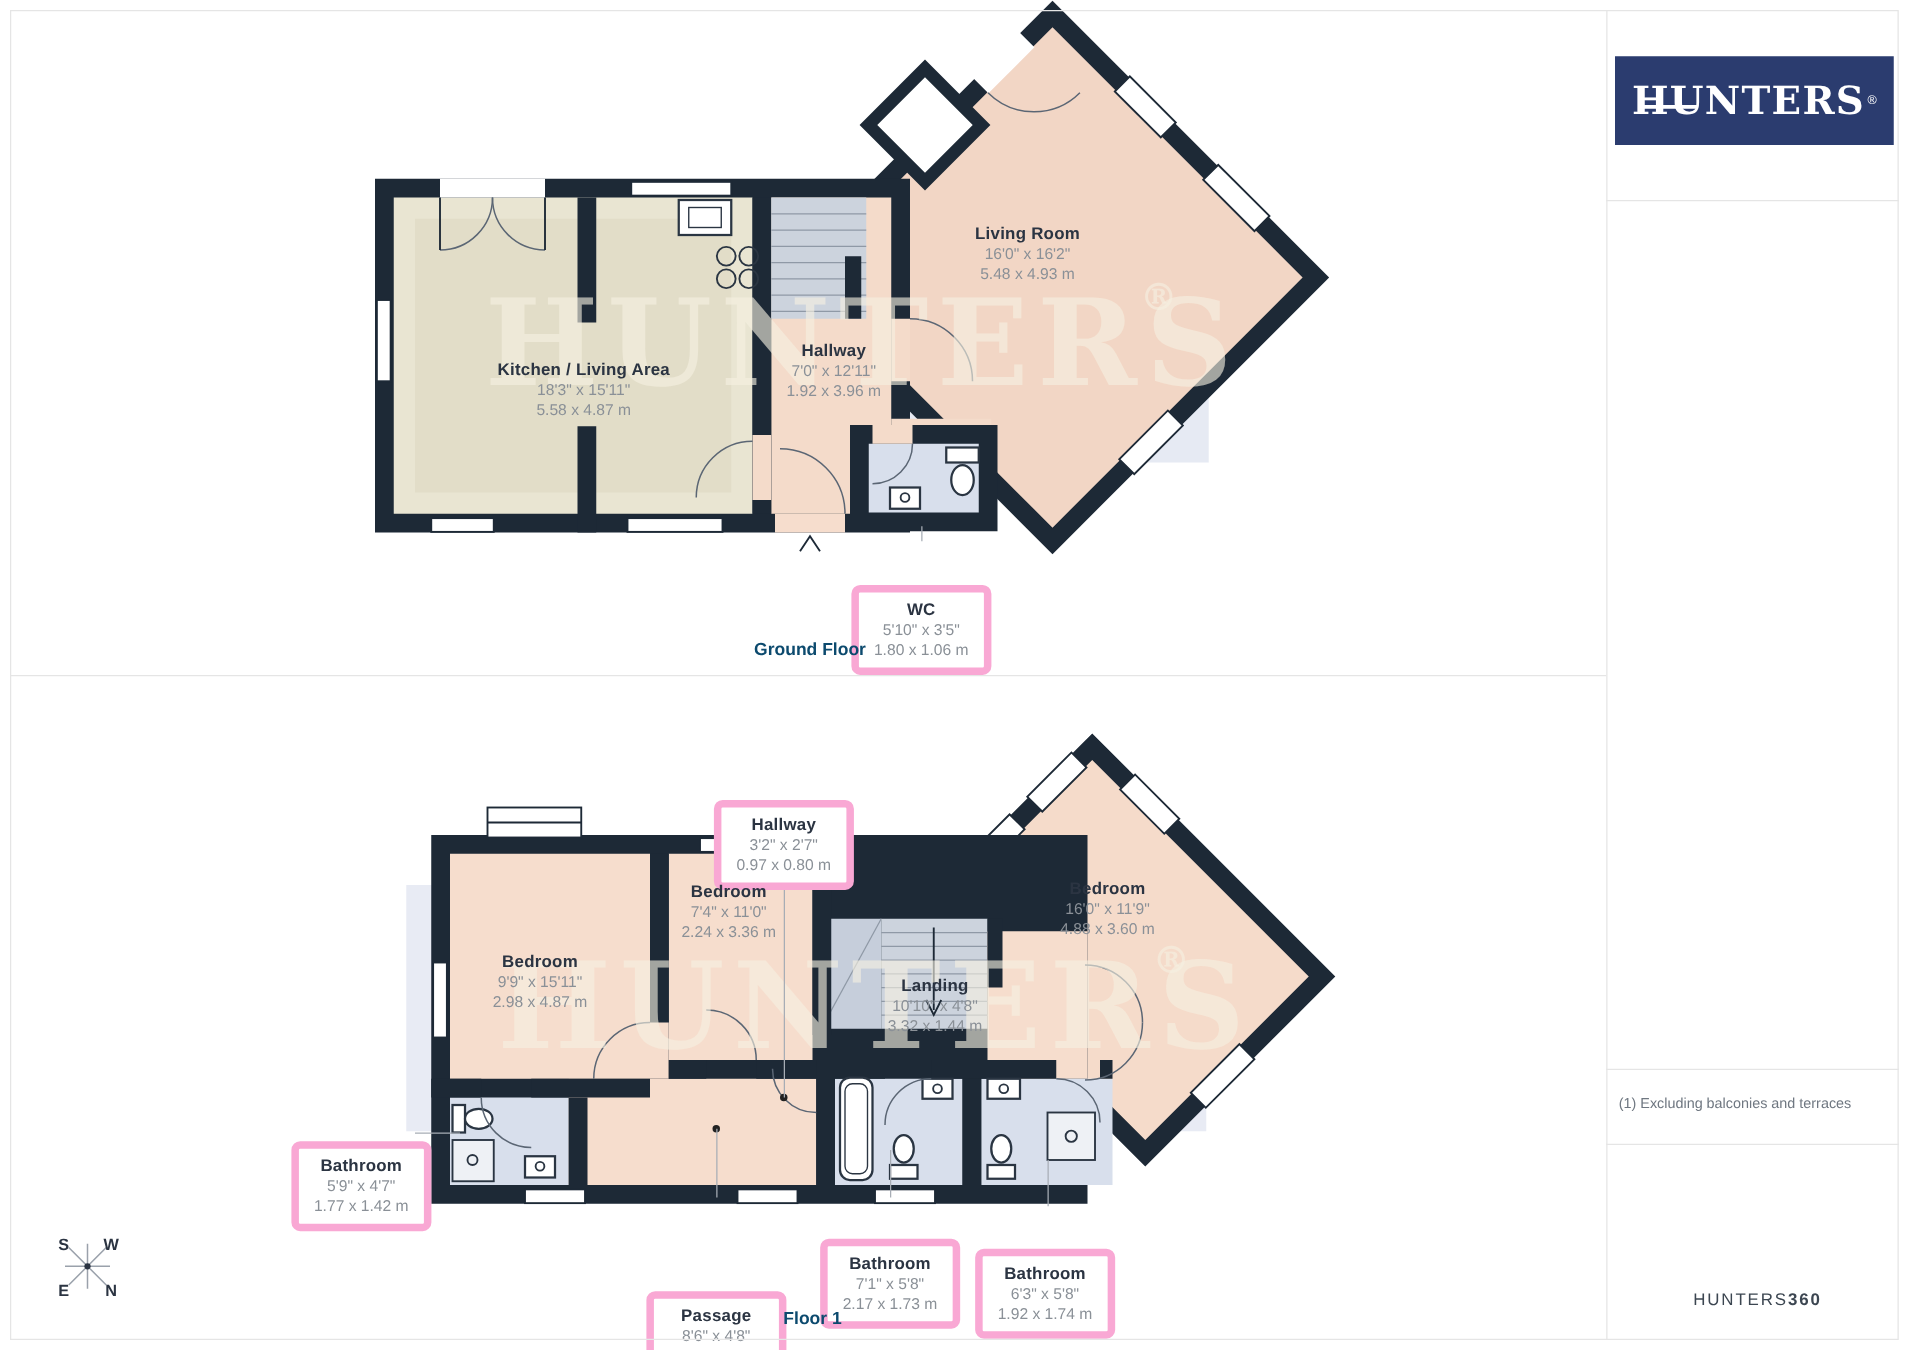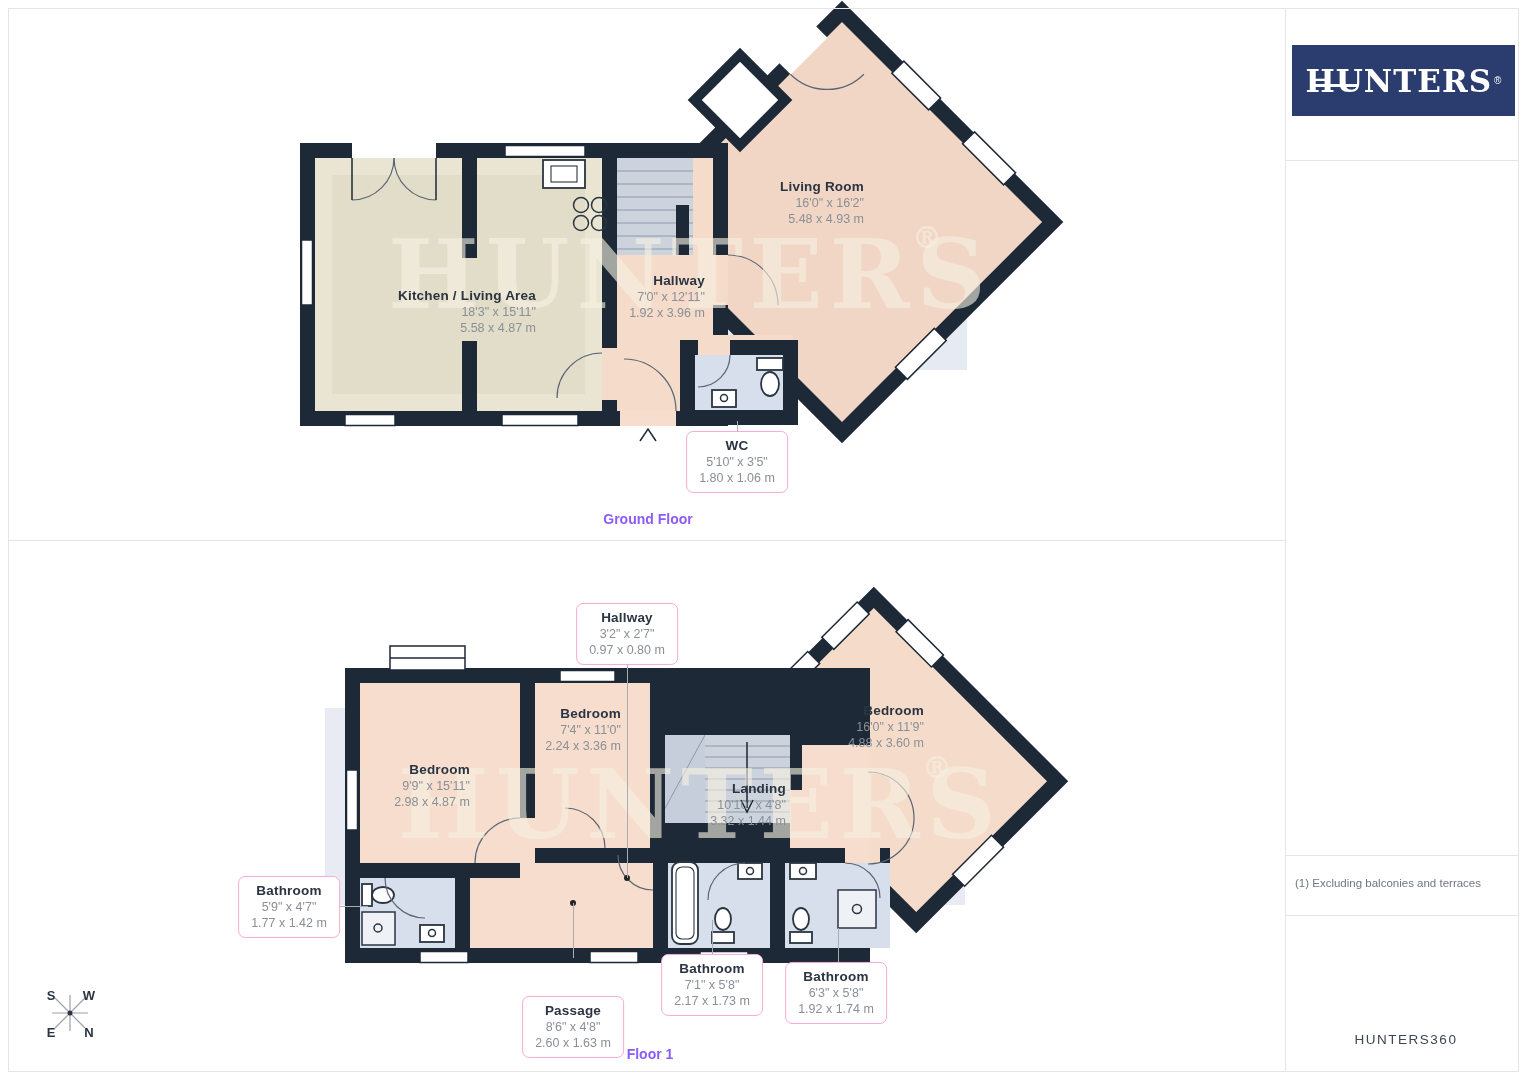--- a/index.html
+++ b/index.html
@@ -17,43 +17,43 @@
   .hair2{stroke:#1d2936;stroke-width:1.5px;fill:none;}
   .arc{fill:none;stroke:#5b6674;stroke-width:1.2px;}
   .fix{fill:#ffffff;stroke:#2a3542;stroke-width:1.8px;}
   .fixthin{fill:none;stroke:#2a3542;stroke-width:1.1px;}
   .fixthin2{fill:#eef1f5;stroke:#2a3542;stroke-width:1.5px;}
   .fixc{fill:none;stroke:#2a3542;stroke-width:1.5px;}
   .wm{font-family:"DejaVu Serif",serif;font-weight:700;font-size:96px;letter-spacing:7px;
       fill:#f6f1e2;opacity:.62;}
   .wmr{font-family:"DejaVu Serif",serif;font-weight:700;font-size:30px;fill:#f6f1e2;opacity:.62;}
   
-  .room-label{position:absolute;transform:translate(-50%,-50%);text-align:right;white-space:nowrap;line-height:1.25;}
+  .room-label{position:absolute;transform:translate(-50%,-50%);text-align:center;white-space:nowrap;line-height:1.25;}
   .room-name{font-size:13.5px;font-weight:700;color:#2b3442;letter-spacing:.2px;}
   .room-dim{font-size:12.5px;color:#8a9097;}
   .callout{position:absolute;transform:translate(-50%,-50%);text-align:center;white-space:nowrap;line-height:1.25;
-           background:#fff;border:1px solid #f9a8d4;border-radius:7px;padding:6px 12px;}
+           background:#fff;border:6px solid #f9a8d4;border-radius:7px;padding:6px 12px;margin-top:42px;}
   .leader{position:absolute;background:#a7adb5;}
-  .floor-title{position:absolute;transform:translate(-50%,-50%);font-size:14px;font-weight:700;color:#8b5cf6;}
+  .floor-title{position:absolute;transform:translate(-50%,-50%);font-size:14px;font-weight:700;color:#0c4a6e;}
   
   .sidebar{position:absolute;left:1285px;top:0;width:242px;height:1080px;background:#fff;}
   .logo{position:absolute;left:7px;top:45px;width:223px;height:71px;background:#2b3c6f;
         display:flex;align-items:center;justify-content:center;}
   .logo-text{font-family:"DejaVu Serif",serif;font-weight:700;font-size:31px;color:#fff;letter-spacing:1px;}
   .logo-reg{font-size:10px;color:#fff;vertical-align:18px;margin-left:2px;font-family:"Liberation Sans",sans-serif;}
   .logo-strike{position:absolute;left:20px;top:39px;width:46px;height:2.5px;background:#fff;}
   .area-block{position:absolute;left:0;top:460px;width:242px;text-align:center;}
   .area-h{font-size:15.5px;font-weight:700;color:#2b3442;}
   .area-h sup{font-size:9px;}
   .area-v{font-size:14px;color:#7d858f;margin-top:7px;}
   .footnote{position:absolute;left:0;top:877px;width:206px;text-align:center;font-size:11.5px;color:#6f7781;}
   .disclaimer{position:absolute;left:14px;top:936px;width:214px;text-align:center;font-size:11.5px;color:#6f7781;line-height:1.55;}
   .credit{position:absolute;left:0;top:1032px;width:242px;text-align:center;font-size:13.5px;
           letter-spacing:1.5px;color:#3c4651;}
-  .credit b{font-weight:400;}
+  .credit b{font-weight:700;}
 </style>
 </head>
 <body>
 
 <svg class="plan" style="left:0;top:0" width="1285" height="545" viewBox="0 0 1285 545">
 
   <rect x="612" y="226" width="355" height="144" fill="#dee3ef" opacity="0.75"></rect>
 
   <g transform="translate(842,222) rotate(45)">
     <rect x="-149" y="-149" width="298" height="298" fill="#f2d6c5" stroke="#1d2936" stroke-width="15"></rect>

